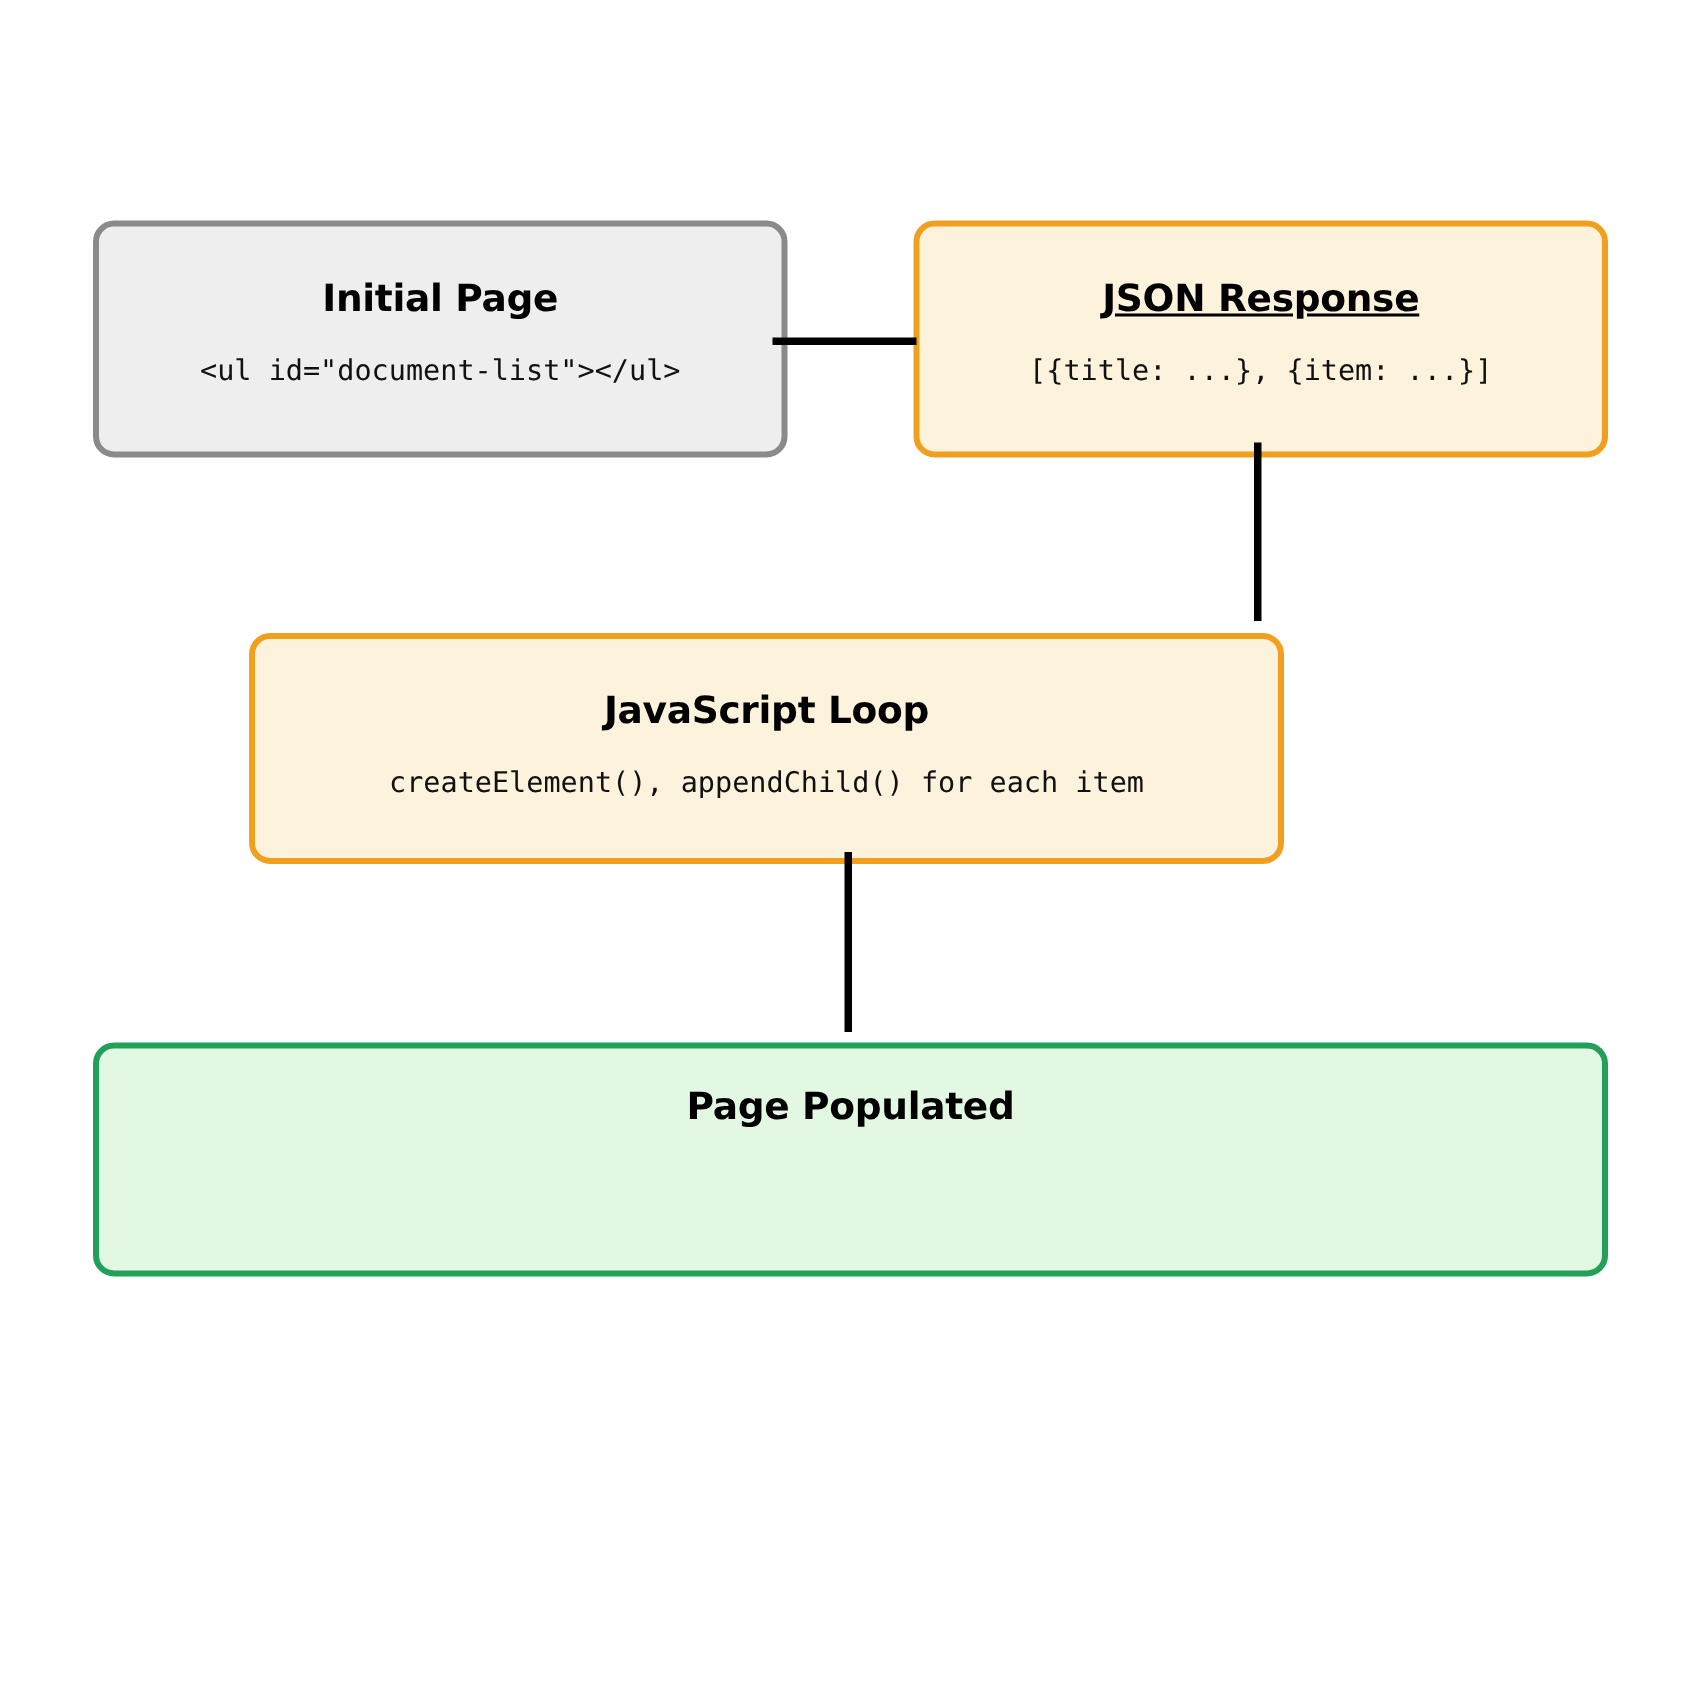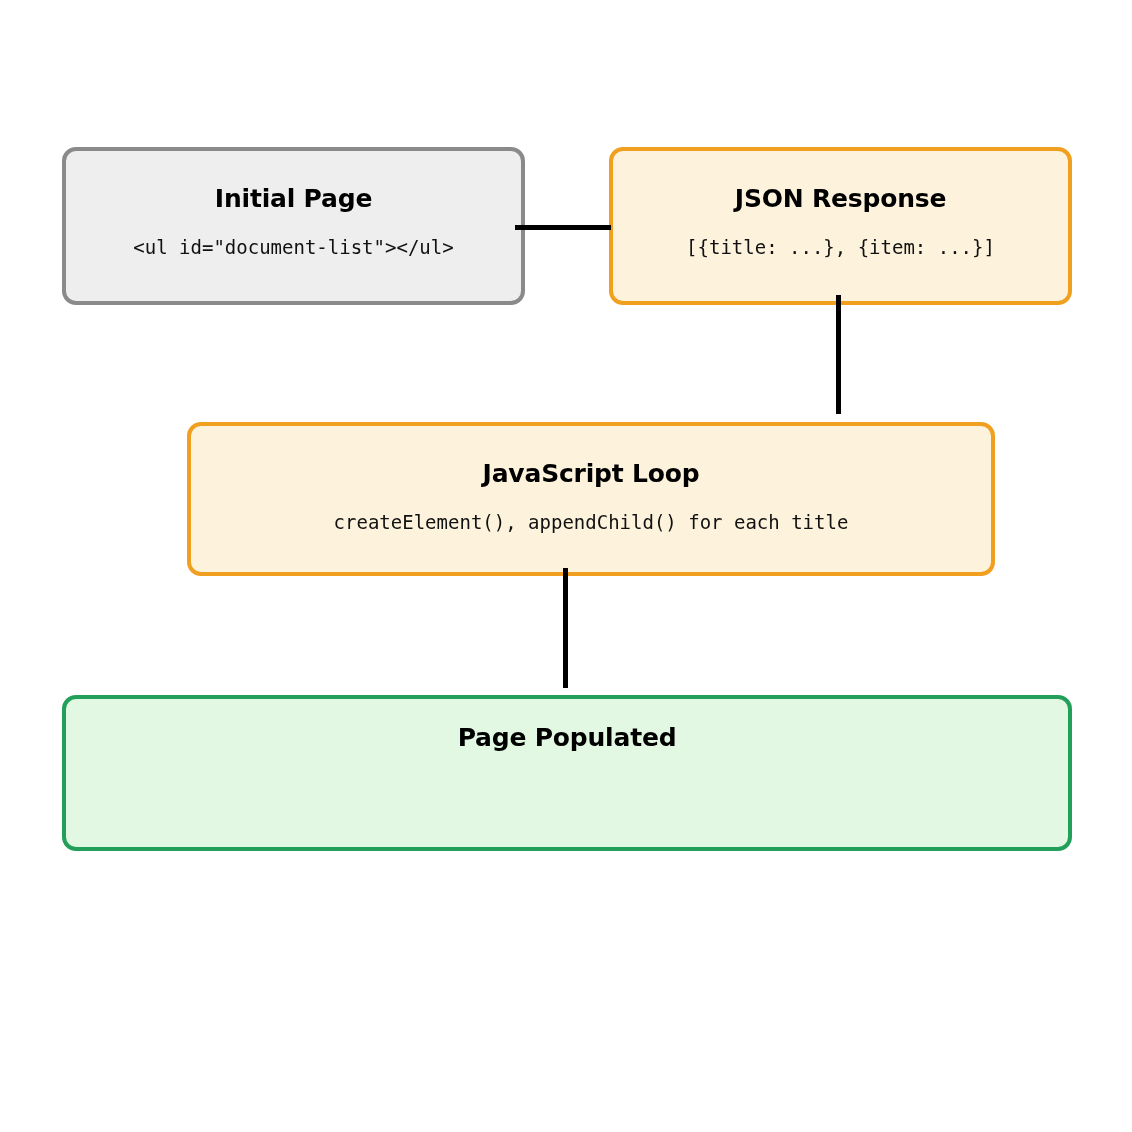--- a/index.html
+++ b/index.html
@@ -51,26 +51,26 @@
   }
   #node-initial-page .node-title { position: absolute; left: 0; right: 0; top: 35px; }
   #node-initial-page .node-sub   { position: absolute; left: 0; right: 0; top: 87px; }
 
   #node-json-response {
     left: 609px; top: 147px;
     width: 463px; height: 158px;
     background: #fdf3dd;
     border: 4px solid #f0a01e;
   }
-  #node-json-response .node-title { position: absolute; left: 0; right: 0; top: 35px; }
+  #node-json-response .node-title { position: absolute; left: 0; right: 0; top: 35px; text-decoration: underline; }
   #node-json-response .node-sub   { position: absolute; left: 0; right: 0; top: 87px; }
 
   #node-javascript-loop {
-    left: 187px; top: 422px;
-    width: 808px; height: 154px;
+    left: 166px; top: 422px;
+    width: 690px; height: 154px;
     background: #fdf3dd;
     border: 4px solid #f0a01e;
   }
   #node-javascript-loop .node-title { position: absolute; left: 0; right: 0; top: 35px; }
   #node-javascript-loop .node-sub   { position: absolute; left: 0; right: 0; top: 87px; }
 
   #node-page-populated {
     left: 62px;  top: 695px;
     width: 1010px; height: 156px;
     background: #e2f8e2;
@@ -107,21 +107,21 @@
     <div class="node-sub">&lt;ul id="document-list"&gt;&lt;/ul&gt;</div>
   </div>
 
   <div class="node" id="node-json-response" style="background: rgb(253, 243, 221); border-color: rgb(240, 160, 30);">
     <div class="node-title">JSON Response</div>
     <div class="node-sub">[{title: ...}, {item: ...}]</div>
   </div>
 
   <div class="node" id="node-javascript-loop" style="background: rgb(253, 243, 221); border-color: rgb(240, 160, 30);">
     <div class="node-title">JavaScript Loop</div>
-    <div class="node-sub">createElement(), appendChild() for each title</div>
+    <div class="node-sub">createElement(), appendChild() for each item</div>
   </div>
 
   <div class="node" id="node-page-populated" style="background: rgb(226, 248, 226); border-color: rgb(34, 160, 90);">
     <div class="node-title">Page Populated</div>
   </div>
 
   <div class="edge" id="edge-initial-to-json" style="background: rgb(0, 0, 0);"></div>
   <div class="edge" id="edge-json-to-loop" style="background: rgb(0, 0, 0);"></div>
   <div class="edge" id="edge-loop-to-populated" style="background: rgb(0, 0, 0);"></div>
 

